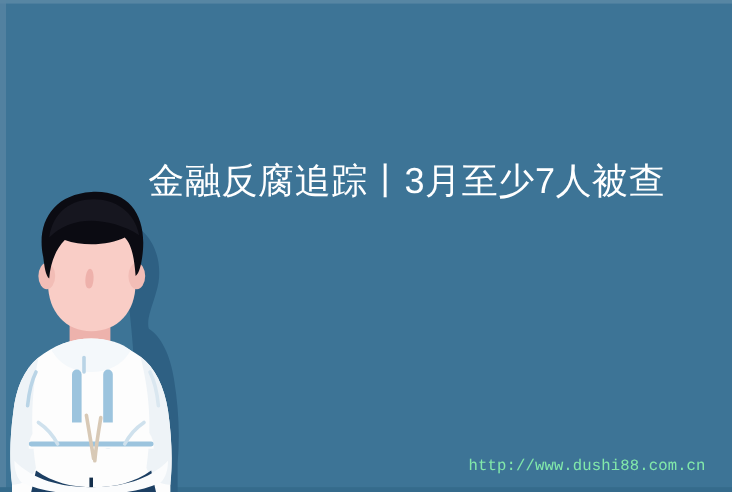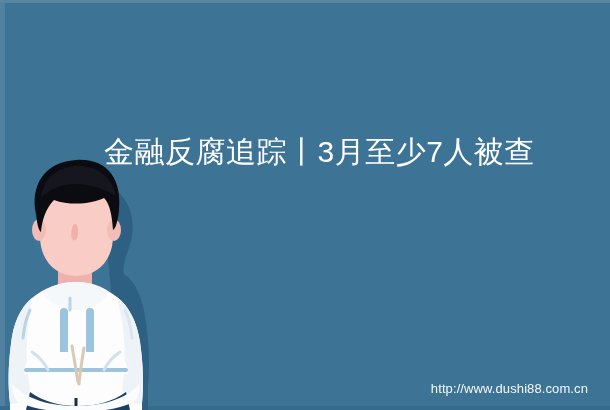--- a/index.html
+++ b/index.html
@@ -52,38 +52,39 @@
     display: block;
     width: 160px;
     height: 252px;
   }
   
   #headline {
     position: absolute;
     left: 104px;
     top: 128px;
     width: 470px;
+    text-align: center;
   }
   .headline-line {
     color: #ffffff;
     font-size: 30px;
     line-height: 48px;
     letter-spacing: 0.5px;
     white-space: nowrap;
     font-family: "Liberation Sans", "DejaVu Sans", sans-serif;
   }
   
   #watermark {
     position: absolute;
     right: 22px;
     bottom: 14px;
-    color: #ffffff;
+    color: #86efac;
     font-size: 13px;
     letter-spacing: 0.1px;
-    font-family: Liberation Sans, sans-serif;
+    font-family: Liberation Mono, monospace;
     opacity: 0.95;
   }
 </style>
 </head>
 <body>
 
 <div id="poster">
 
   <div class="edge-top"></div>
   <div class="edge-left"></div>

